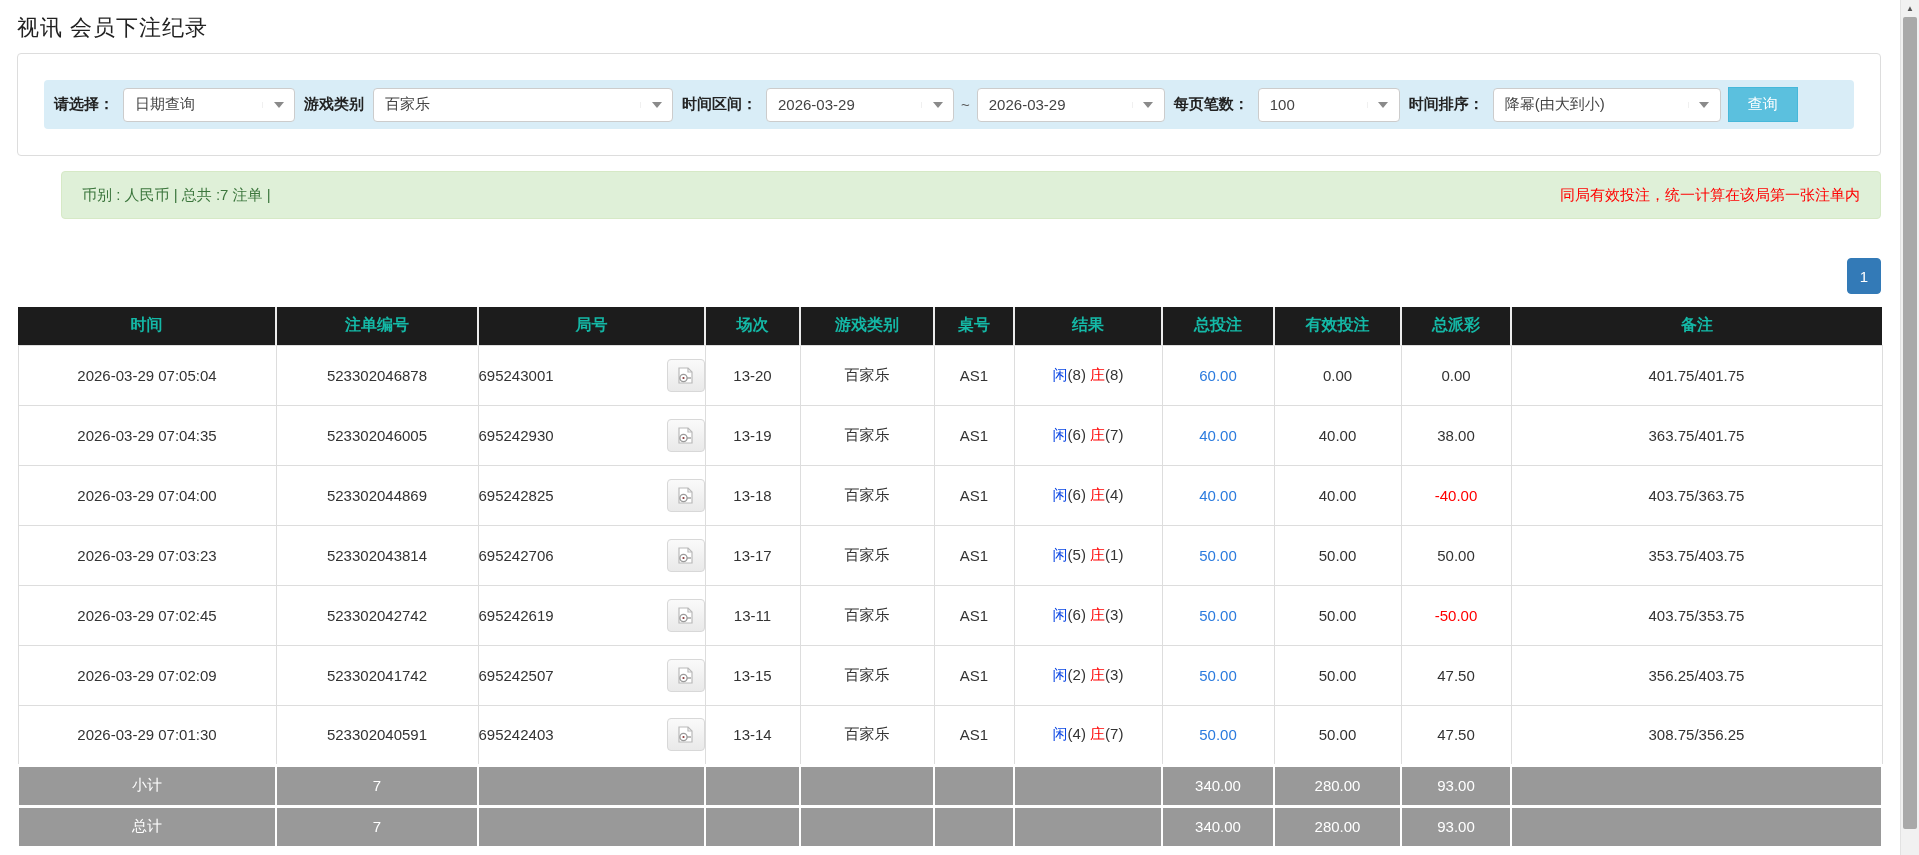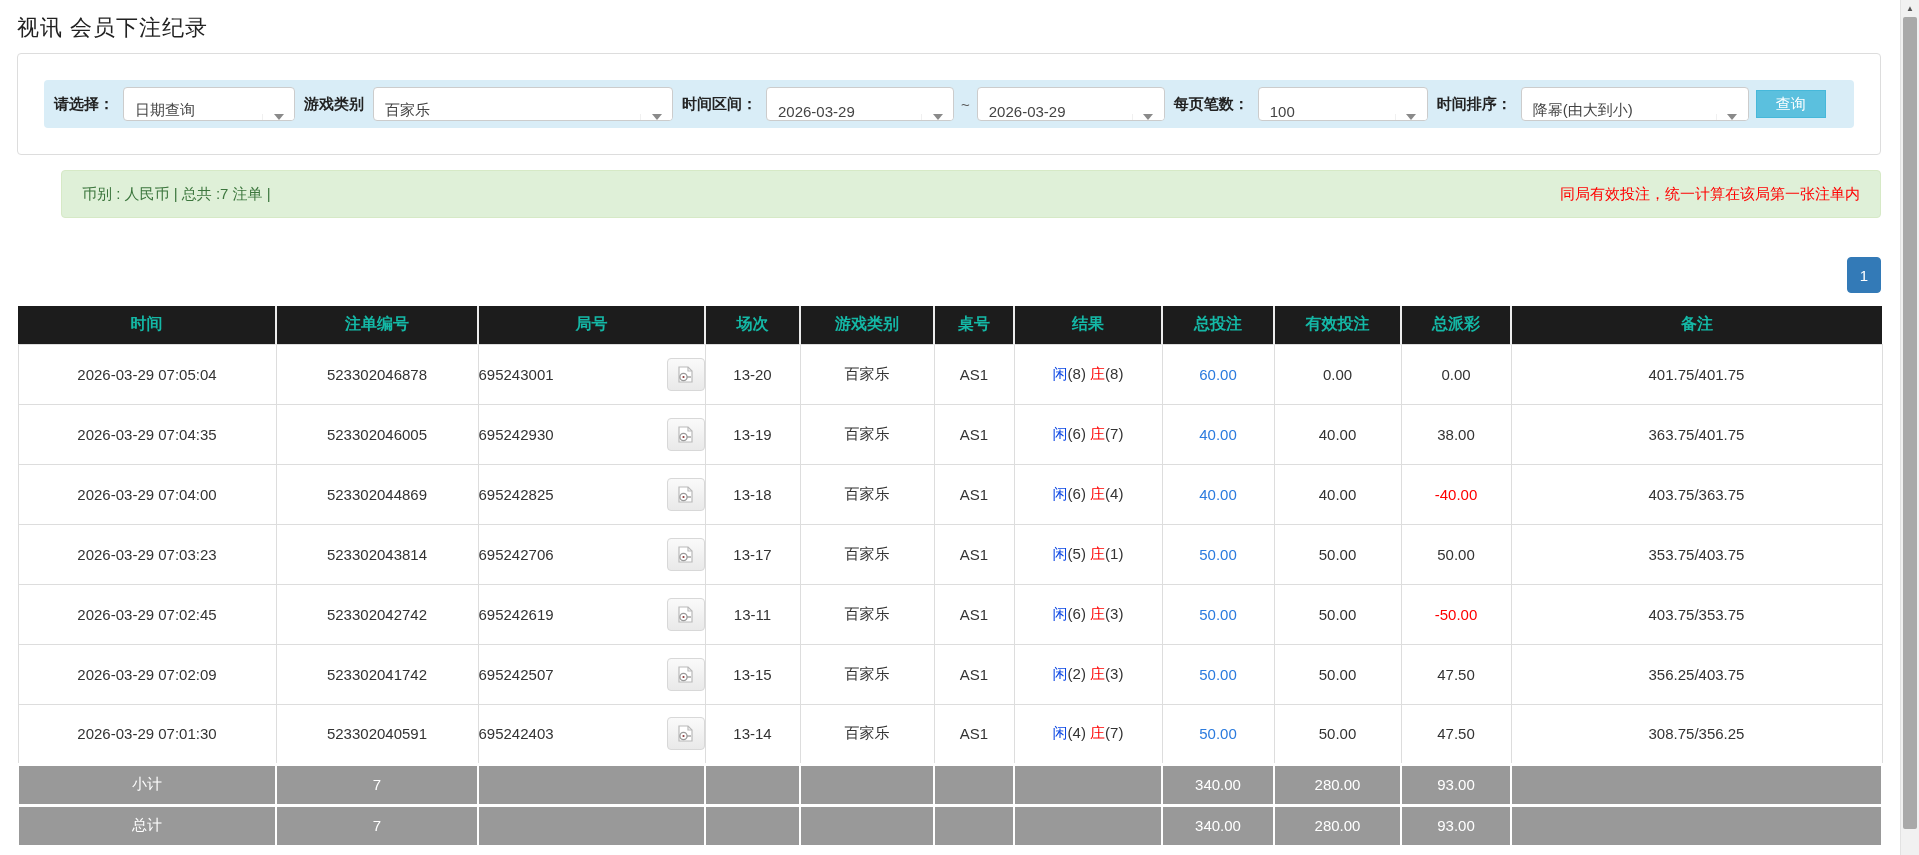--- a/index.html
+++ b/index.html
@@ -6,28 +6,28 @@
   html,body { width:1919px; height:855px; overflow:hidden; background:#fff;
     font-family:"Liberation Sans","DejaVu Sans",sans-serif; color:#333; }
   .content { position:absolute; left:17px; top:0; width:1864px; }
 
   .page-title { font-size:22px; font-weight:500; color:#222; padding:13px 0 10px 0; letter-spacing:1px; }
 
   
   .filter-panel { border:1px solid #ddd; border-radius:4px; background:#fff; padding:26px; }
   .filter-strip { background:#d9edf7; border-radius:4px; padding:7px 8px; display:flex; align-items:center; gap:7px; }
   .f-label { font-size:15px; font-weight:bold; color:#222; white-space:nowrap; padding:0 2px; }
-  .combo { display:inline-flex; align-items:flex-end; background:#fff; border:1px solid #ccc; border-radius:4px; height:34px; overflow:hidden; cursor:pointer; }
+  .combo { display:inline-flex; align-items:center; background:#fff; border:1px solid #ccc; border-radius:4px; height:34px; overflow:hidden; cursor:pointer; }
   .combo-text { display:flex; align-items:center; padding:0 11px; font-size:15px; color:#444; flex:1; white-space:nowrap; }
   .combo-arrow { width:32px; display:flex; align-items:center; justify-content:center; background:#fff; border-left:1px solid #f0f0f0; }
   .tri { width:0; height:0; border-left:5px solid transparent; border-right:5px solid transparent; border-top:6px solid #8a8a8a; }
-  .w170 { width:172px; } .w300 { width:300px; } .w188 { width:188px; } .w142 { width:170px; } .w228 { width:228px; }
+  .w170 { width:172px; } .w300 { width:300px; } .w188 { width:188px; } .w142 { width:142px; } .w228 { width:228px; }
   .tilde { font-size:15px; color:#555; }
   .btn-search { background:#5bc0de; border:1px solid #46b8da; color:#fff; font-size:15px; border-radius:0;
-    height:28px; padding:0 19px; cursor:pointer; }
+    height:35px; padding:0 19px; cursor:pointer; }
 
   
   .notice-bar { margin-top:15px; background:#dff0d8; border:1px solid #d6e9c6; border-radius:4px; height:48px;
     display:flex; align-items:center; justify-content:space-between; padding:0 20px;margin-left:44px; }
   .notice-left { color:#3c763d; font-size:15px; }
   .notice-right { color:#f00; font-size:15px; }
 
   
   .pagination-row { display:flex; justify-content:flex-end; margin-top:39px; margin-bottom:13px; }
   .page-btn { min-width:34px; height:36px; background:#337ab7; border:1px solid #337ab7; border-radius:4px;

